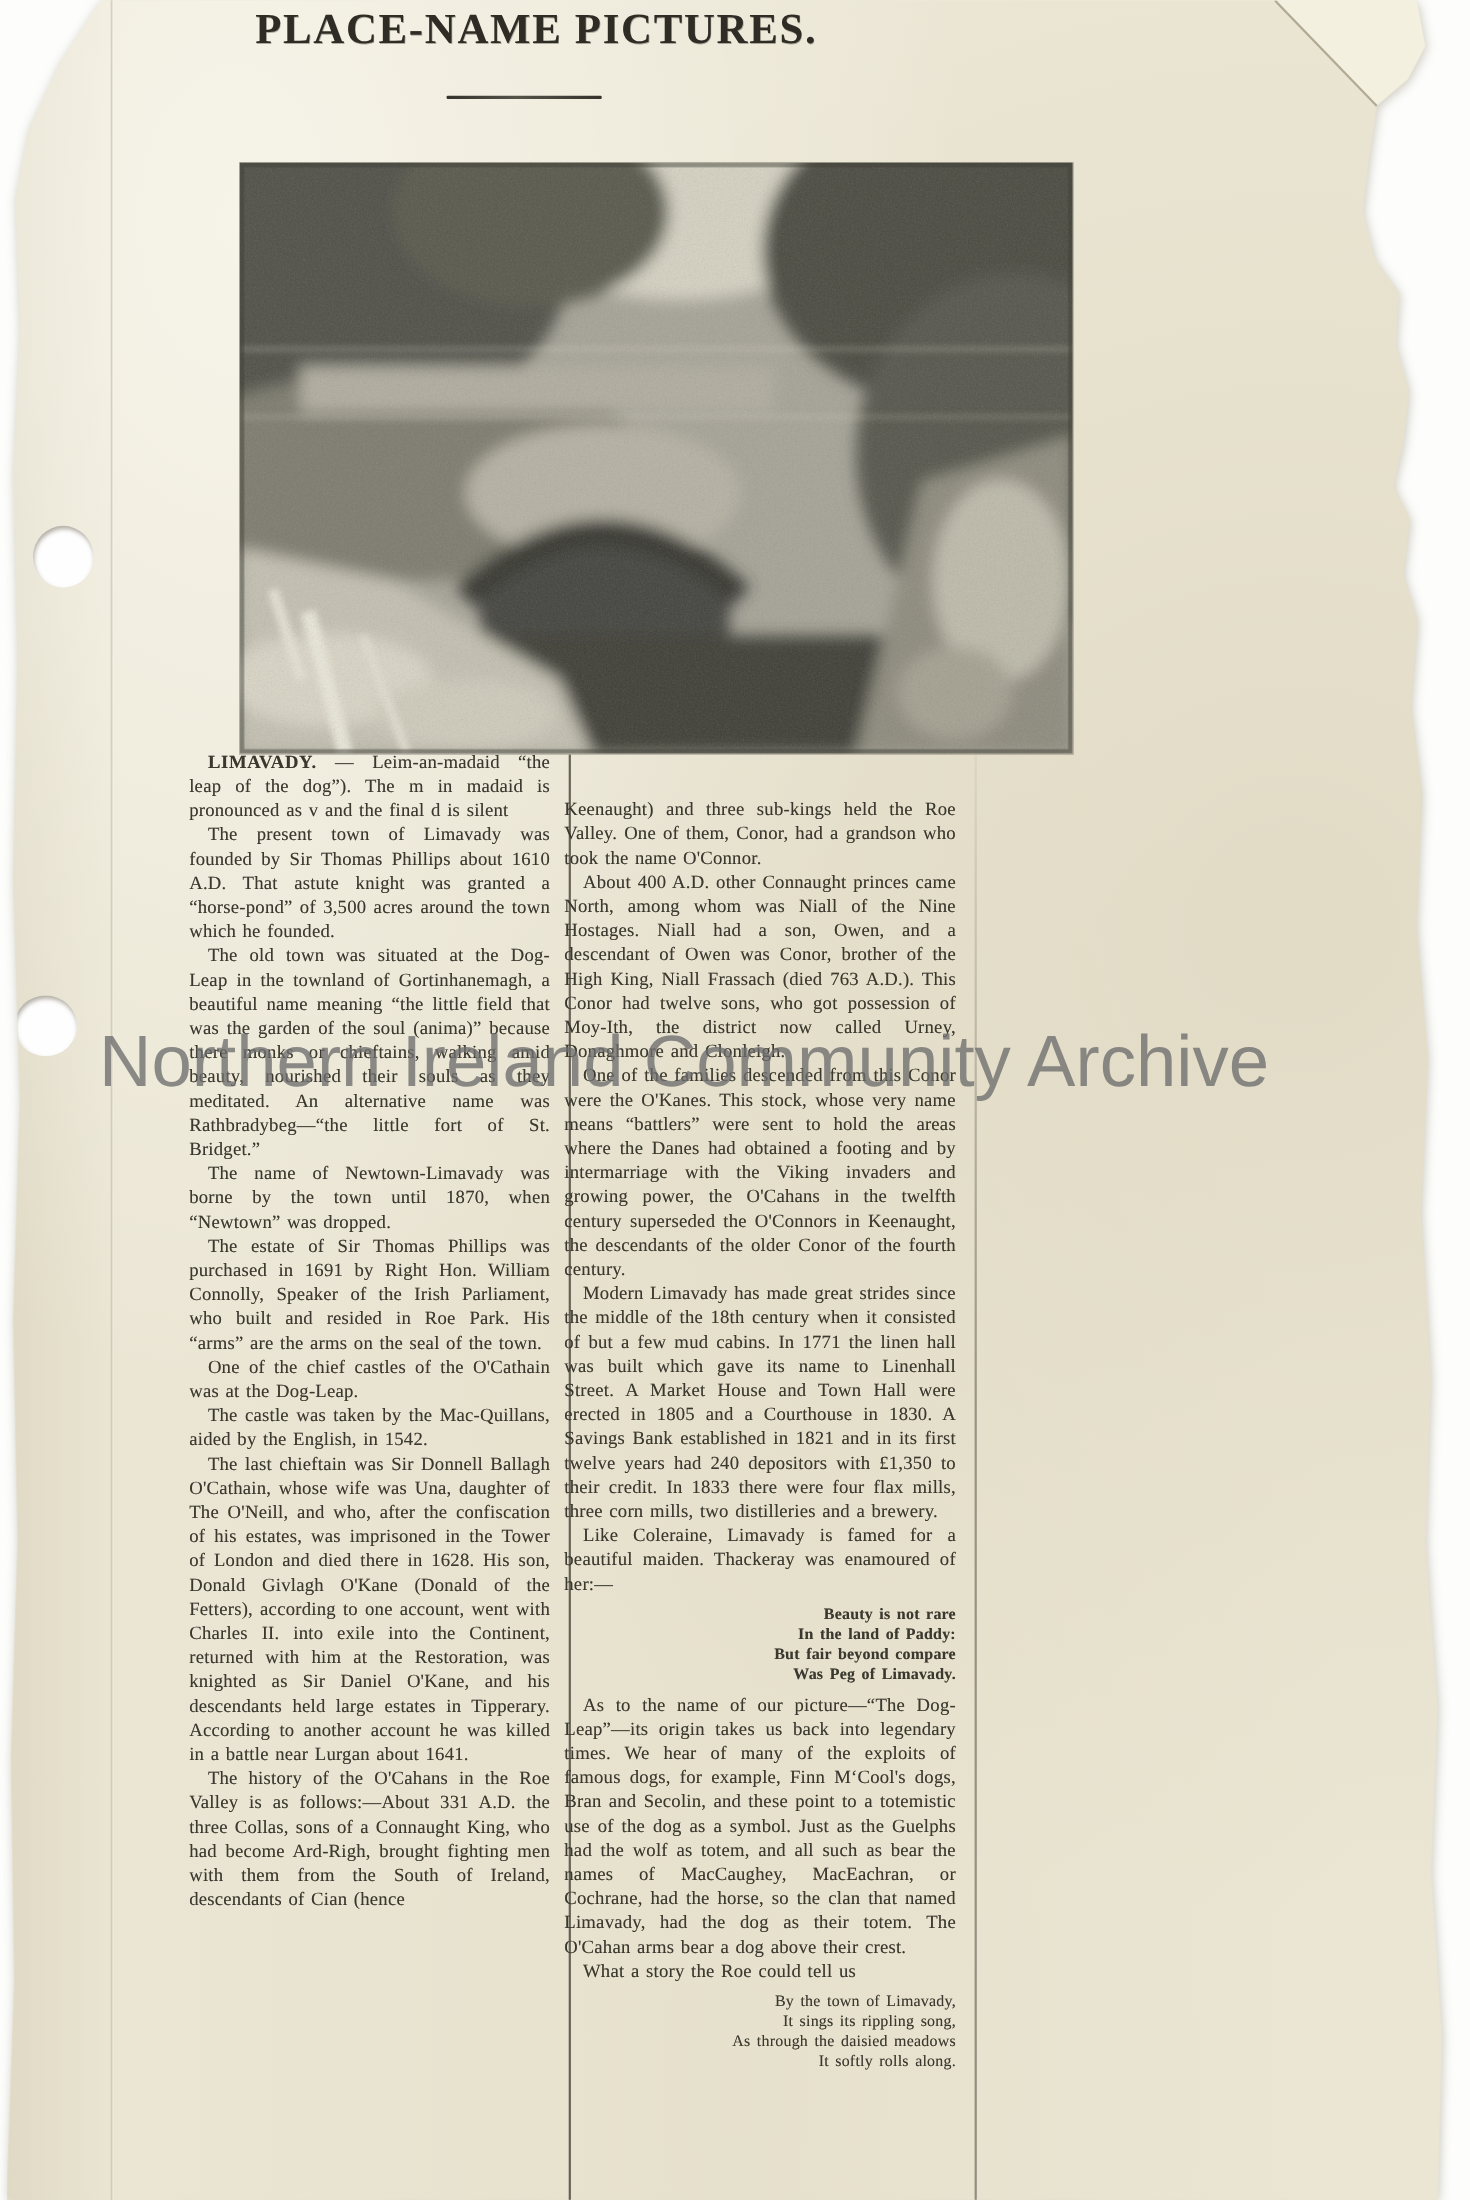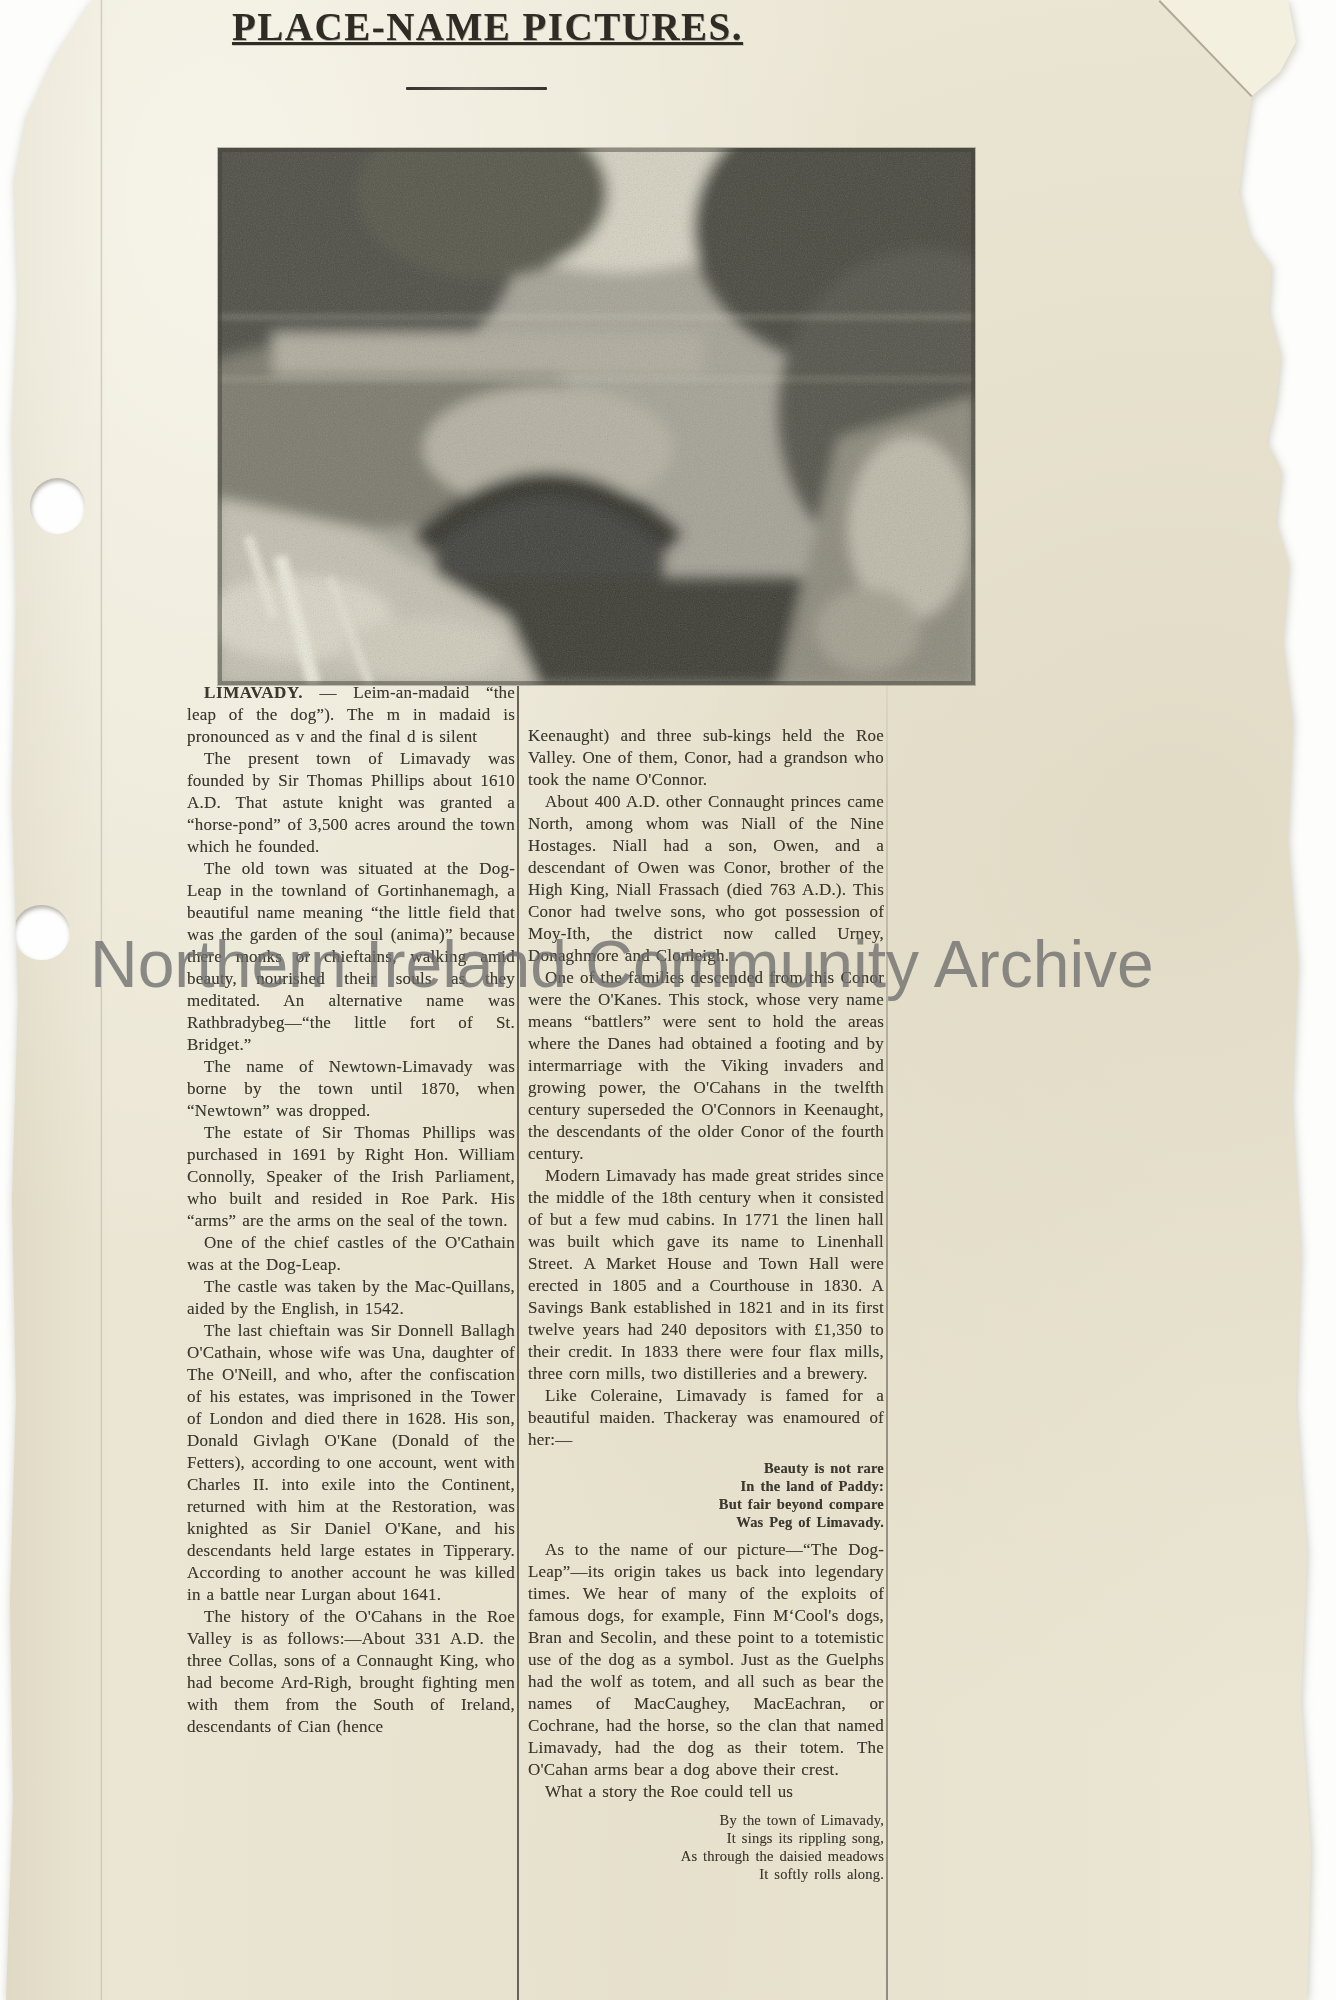--- a/index.html
+++ b/index.html
@@ -28,39 +28,38 @@
     background:rgba(158,150,126,0.75);transform:rotate(46deg);transform-origin:left top;}
   .hole{position:absolute;border-radius:50%;background:#fefefe;
     box-shadow:inset 1px 3px 4px rgba(118,112,92,0.55), inset -1px -1px 2px rgba(255,255,255,0.9);}
   .hole.h1{left:30px;top:478px;width:55px;height:56px;}
   .hole.h2{left:13px;top:905px;width:57px;height:55px;}
 
   .page-title{
     position:absolute;left:0;top:4px;width:975px;margin:0;text-align:center;
     font-size:39px;font-weight:bold;letter-spacing:1.5px;color:#2e2c24;
     text-shadow:0.6px 0.6px 0 rgba(46,44,36,0.35);
-    text-decoration:underline;
   }
   .title-rule{position:absolute;left:406px;top:87px;width:141px;height:3px;
     background:linear-gradient(90deg,#35332b, #55524a 45%, #35332b);border-radius:1px;}
   .page-subtitle{
     position:absolute;left:0;top:100px;width:1024px;margin:0;text-align:center;
     font-size:23px;font-weight:bold;letter-spacing:0.5px;color:#302e26;
     text-shadow:0.5px 0.5px 0 rgba(48,46,38,0.3);
   }
 
   .photo{position:absolute;left:218px;top:148px;width:757px;height:537px;margin:0;
     outline:1px solid rgba(92,90,76,0.35);}
   .photo svg{display:block;width:100%;height:100%;}
 
   .col-divider{position:absolute;left:517px;top:686px;width:2px;height:1314px;
     background:rgba(58,56,46,0.75);}
   .col-divider.right{left:886px;background:linear-gradient(180deg, rgba(58,56,46,0.05), rgba(58,56,46,0.45) 45%, rgba(58,56,46,0.5));}
 
-  .columns{position:absolute;left:187px;top:682px;width:700px;height:1318px;
+  .columns{position:absolute;left:172px;top:682px;width:700px;height:1318px;
     display:flex;gap:13px;overflow:hidden;}
   .col{color:#3b392f;font-size:17px;line-height:22px;text-align:justify;
     letter-spacing:0.2px;word-spacing:1.5px;
     text-shadow:0 0 0.6px rgba(59,57,47,0.45);}
   .col.left{flex:0 0 328px;}
   .col.right{flex:0 0 356px;}
   .col p{margin:0;text-indent:17px;}
   .col p.no-indent{text-indent:0;margin-top:43px;}
   .col strong.lead{font-weight:bold;letter-spacing:0.6px;}
   .poem{font-size:14.5px;line-height:18px;margin:8px 0;text-align:left;word-spacing:2px;}

